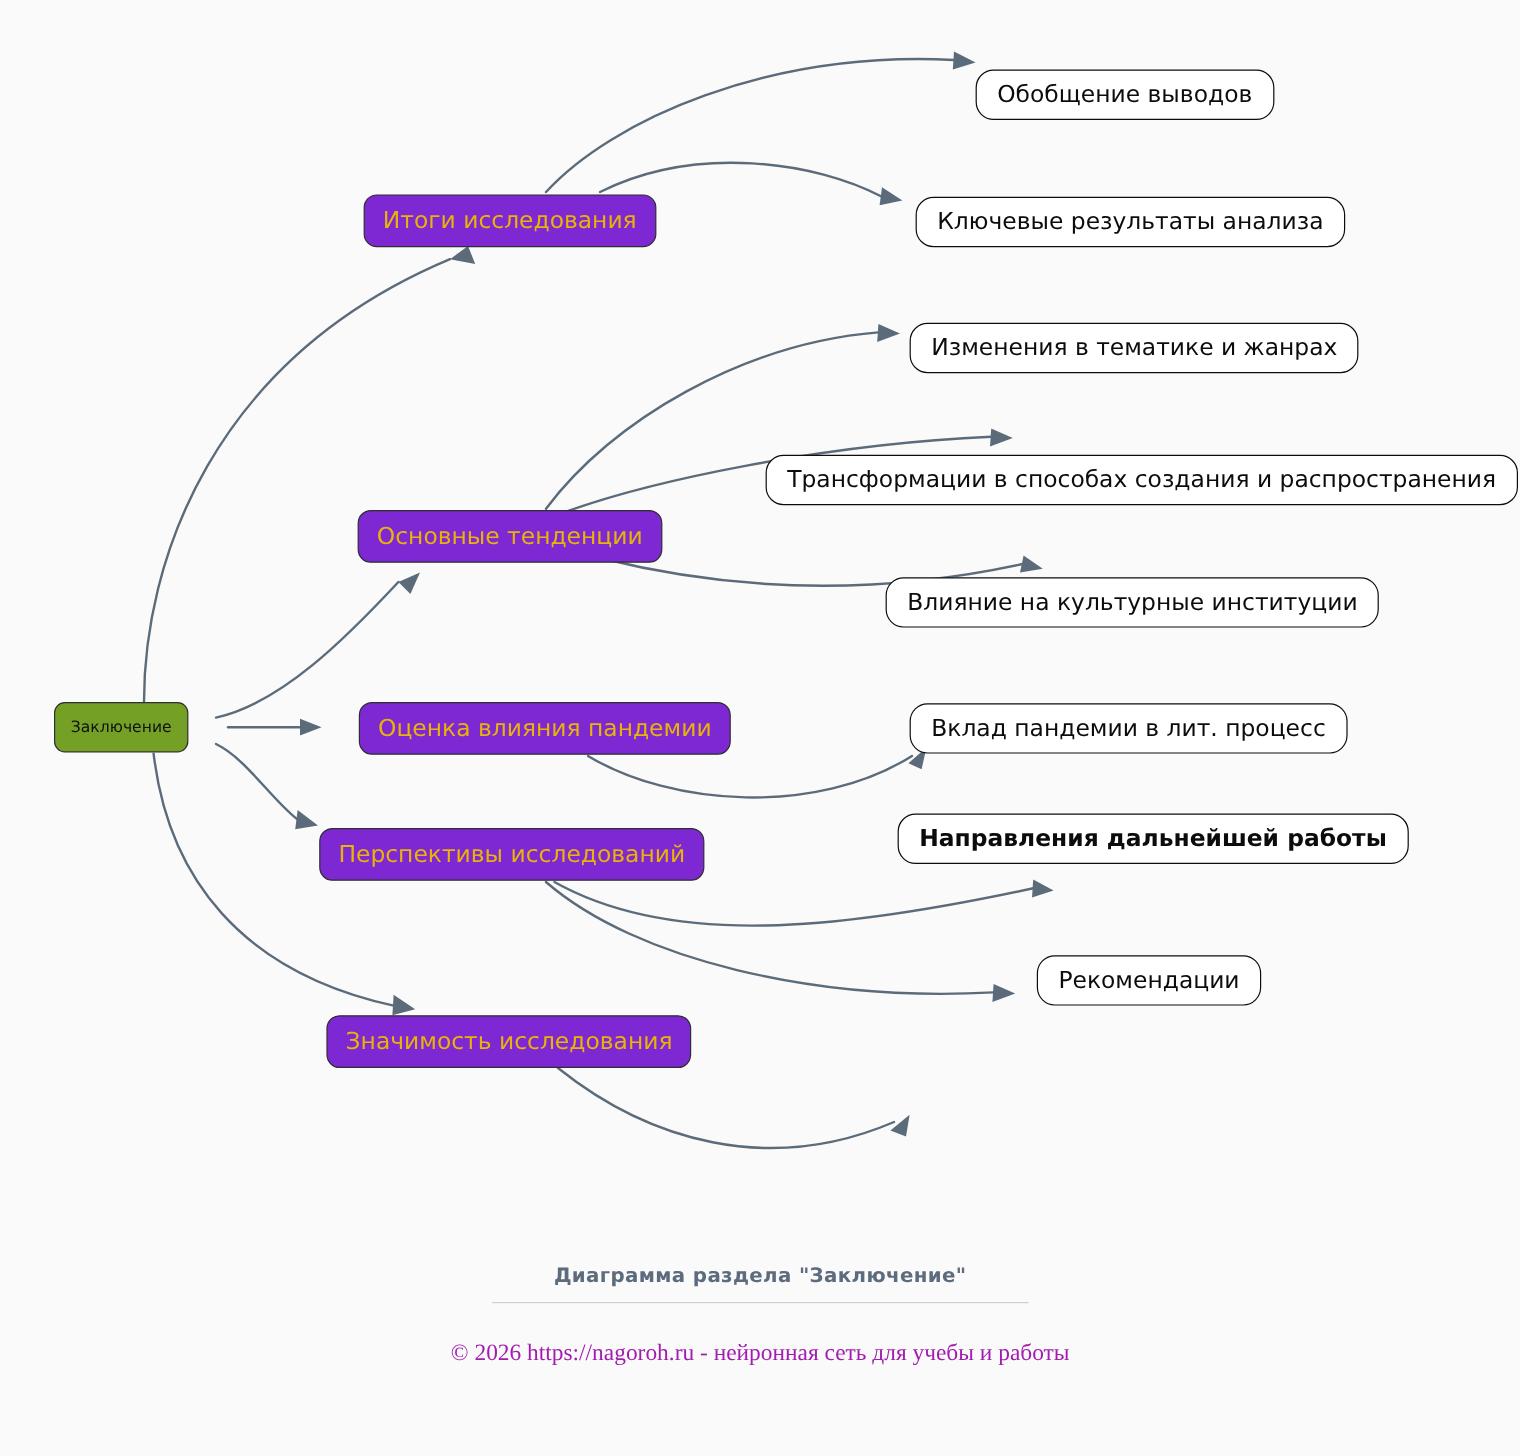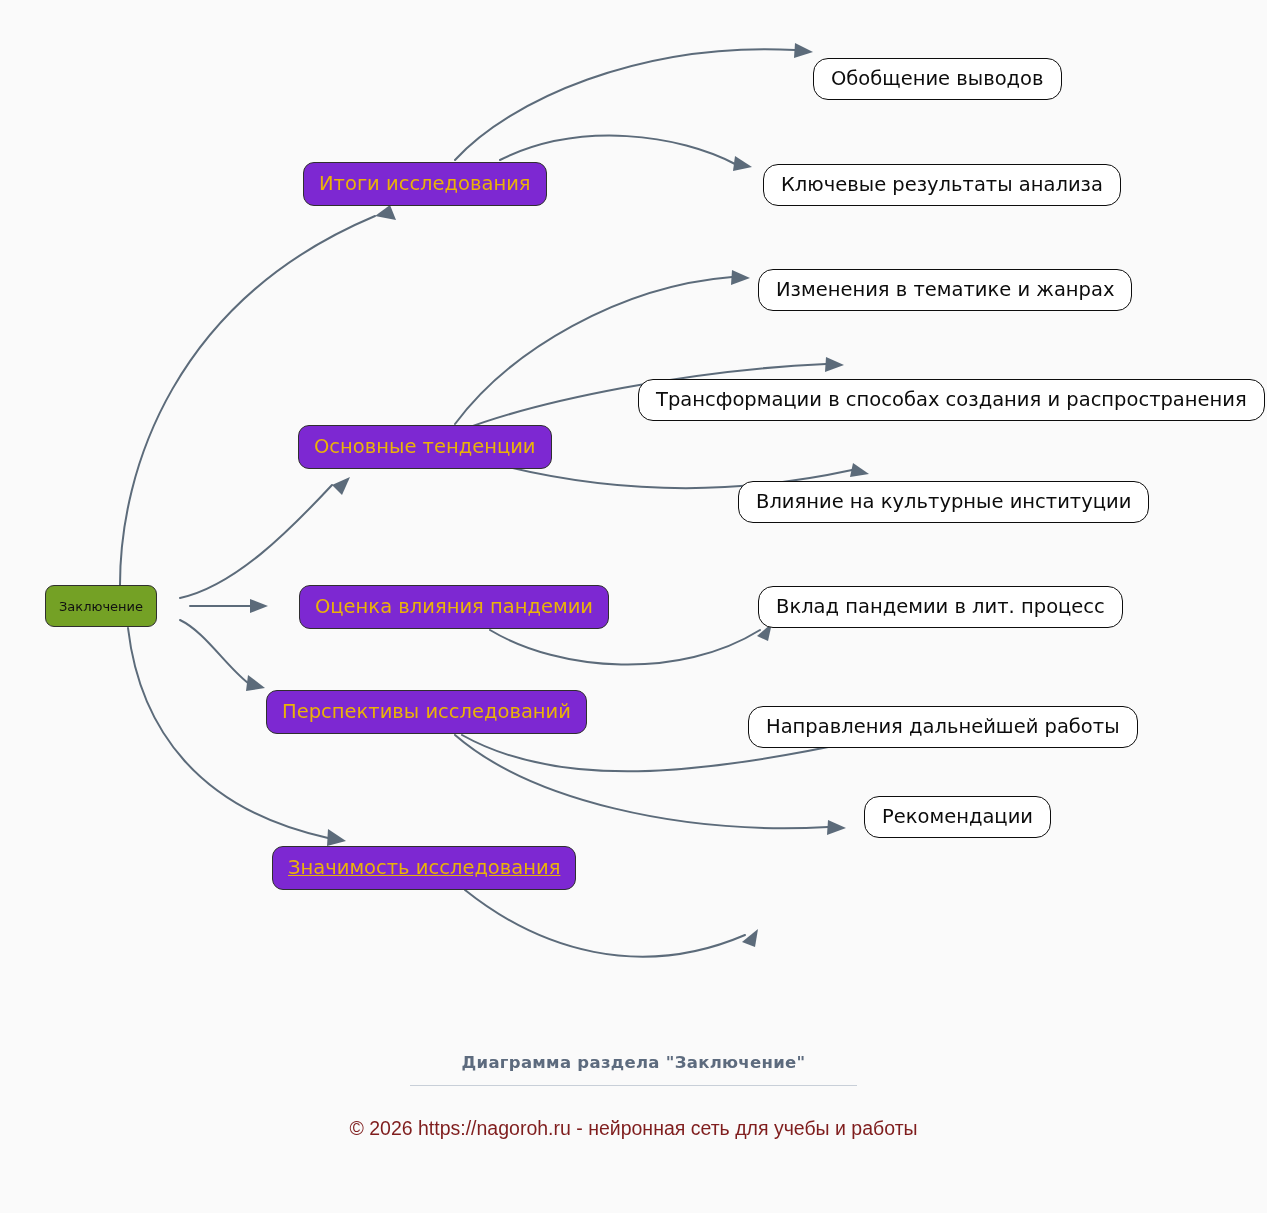--- a/index.html
+++ b/index.html
@@ -104,23 +104,23 @@
     height: 0;
     margin: 13px auto 0 auto;
     border-top: 1.5px solid #c8cfd8;
   }
   .footer-credit {
     position: absolute;
     left: 0;
     top: 1117px;
     width: 1267px;
     text-align: center;
-    font-family: Liberation Sans, sans-serif;
+    font-family: Liberation Serif, serif;
     font-size: 19.5px;
-    color: #7f1d1d;
+    color: #a21caf;
   }
 </style>
 </head>
 <body>
 
 <div id="mindmap-root">
 
   <svg class="canvas" viewBox="0 0 1267 1213">
 
     <path class="edge" d="M120,585 C120,470 175,300 375,216"></path>
@@ -196,28 +196,28 @@
   <div class="node node-branch" style="left:269px; top:585px;margin-left:30px;">
     <span class="node-label">Оценка влияния пандемии</span>
   </div>
   <div class="node node-leaf" style="left:758px; top:586px;">
     <span class="node-label">Вклад пандемии в лит. процесс</span>
   </div>
 
   <div class="node node-branch" style="left:266px; top:690px;">
     <span class="node-label">Перспективы исследований</span>
   </div>
-  <div class="node node-leaf" style="left:748px; top:706px;">
+  <div class="node node-leaf" style="left:748px; top:678px;font-weight:bold;">
     <span class="node-label">Направления дальнейшей работы</span>
   </div>
   <div class="node node-leaf" style="left:864px; top:796px;">
     <span class="node-label">Рекомендации</span>
   </div>
 
-  <div class="node node-branch" style="left:272px; top:846px;text-decoration:underline;">
+  <div class="node node-branch" style="left:272px; top:846px;">
     <span class="node-label">Значимость исследования</span>
   </div>
 
   <div class="caption-block">
     <div class="caption-title">Диаграмма раздела "Заключение"</div>
     <div class="caption-rule"></div>
   </div>
 
   <div class="footer-credit">© 2026 https://nagoroh.ru - нейронная сеть для учебы и работы</div>
 

